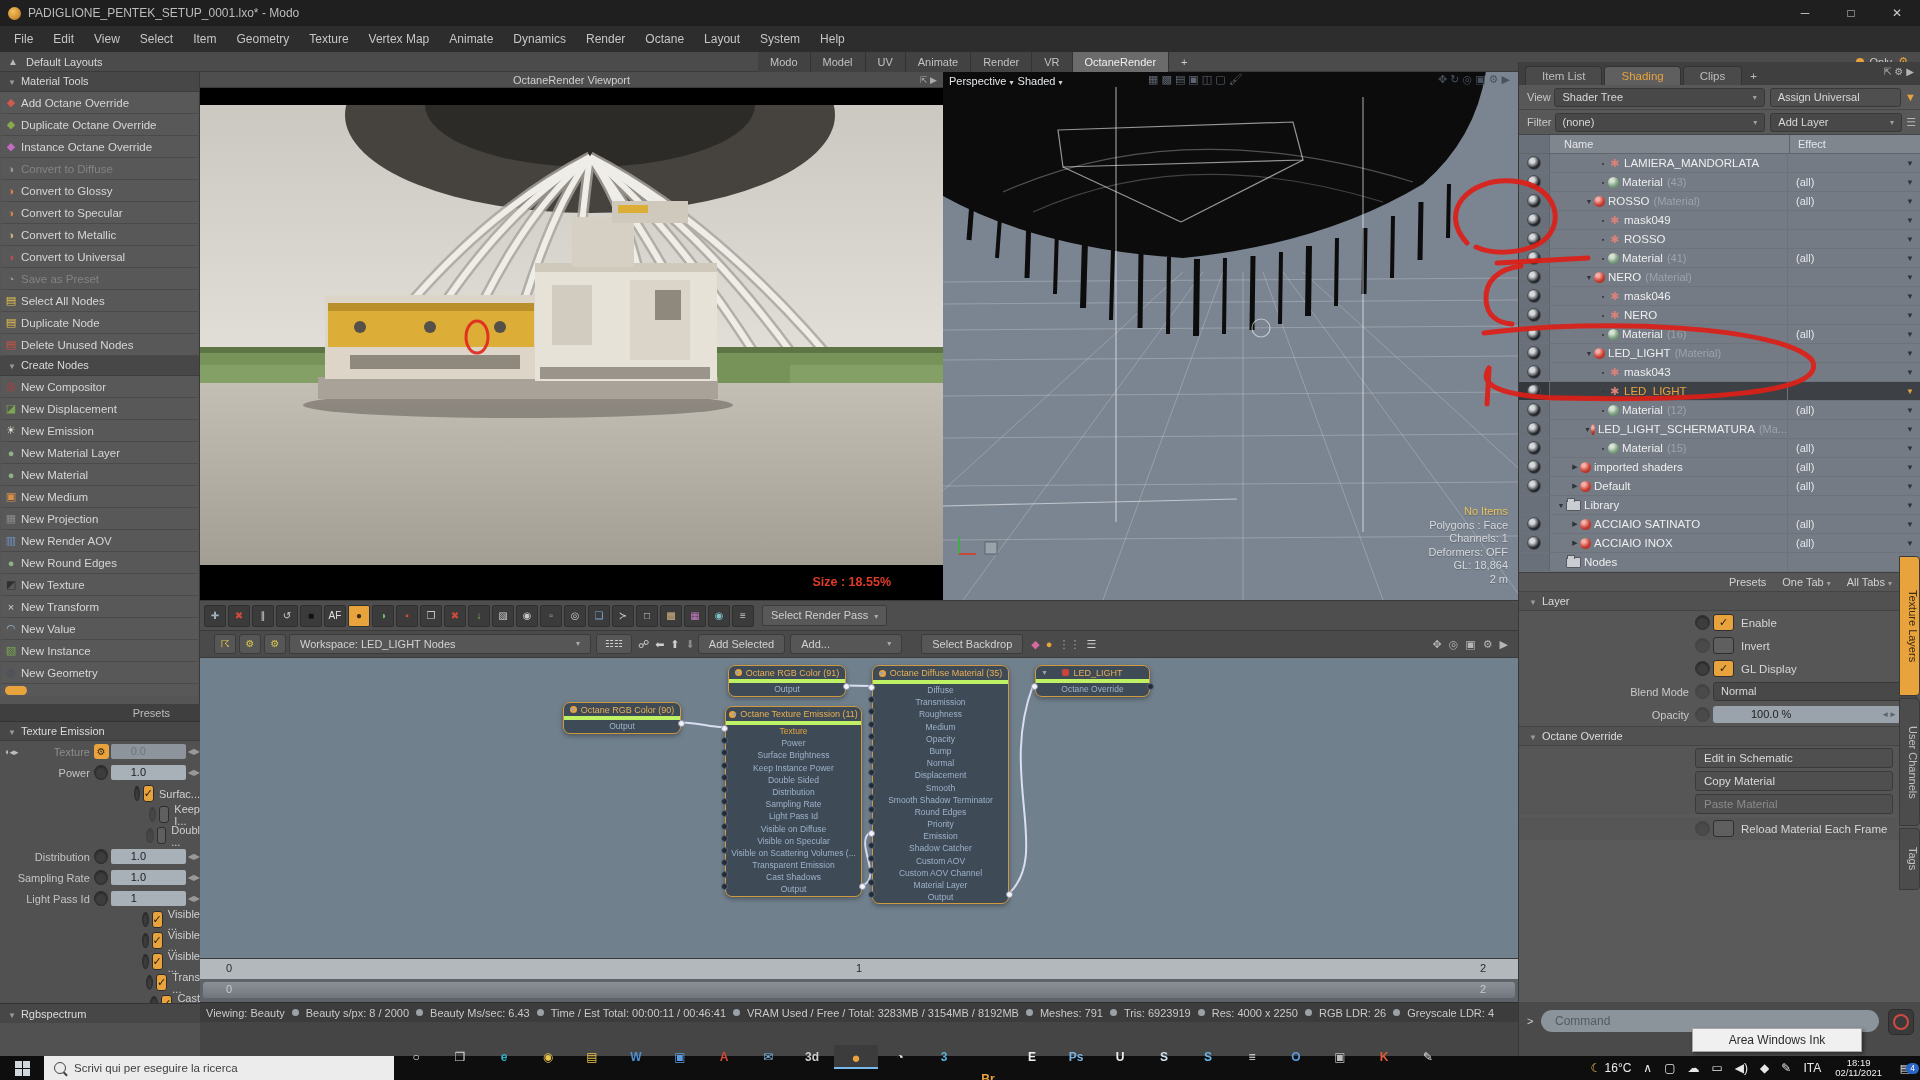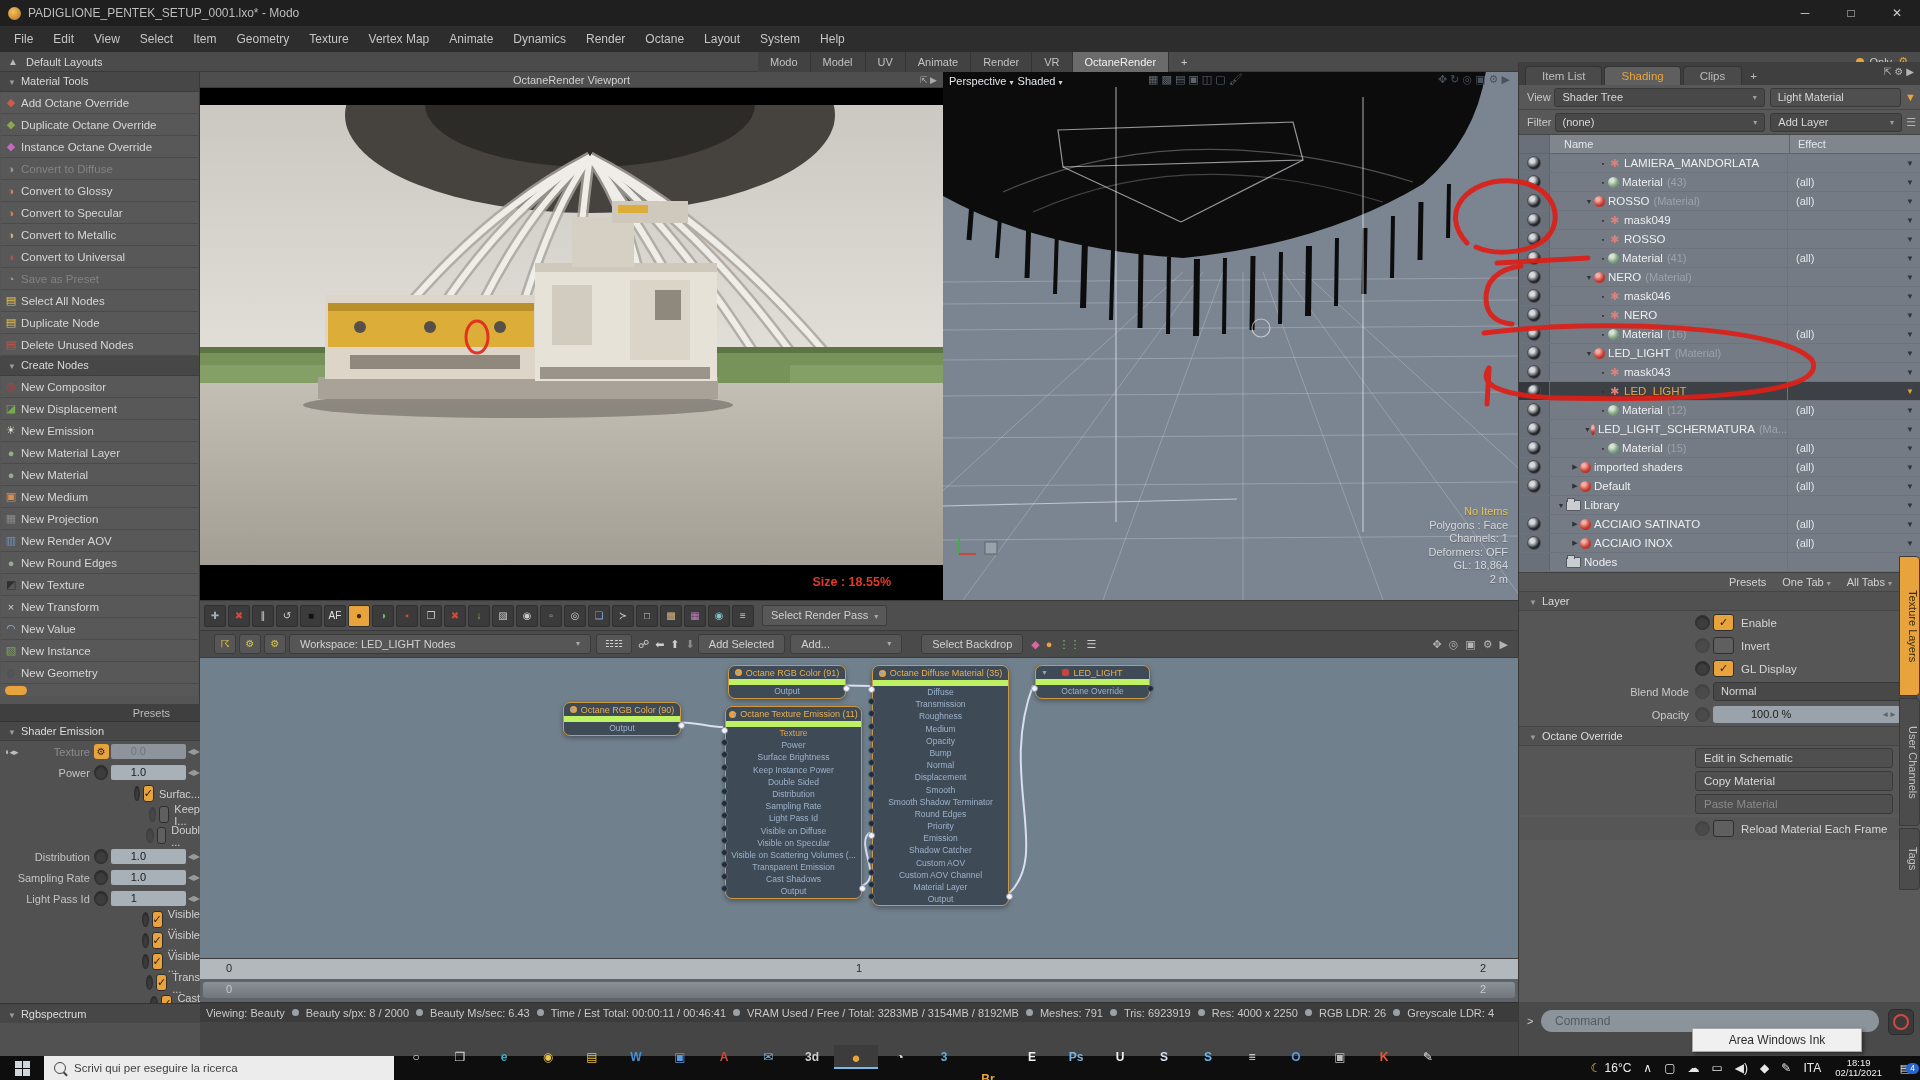--- a/index.html
+++ b/index.html
@@ -80,21 +80,21 @@
   #wsbar{left:200px;top:631px;width:1318px;height:27px;background:#4a4a4a;display:flex;align-items:center;border-bottom:1px solid #3b3b3b;box-sizing:border-box;padding-left:14px;}
   .wico{width:20px;height:18px;background:#565656;border:1px solid #3b3b3b;border-radius:3px;margin-right:3px;text-align:center;line-height:17px;font-size:10px;color:#d8c44c;}
   .wbtn{height:18px;background:#565656;border:1px solid #3b3b3b;border-radius:3px;color:#d2d2d2;padding:0 10px;line-height:18px;margin-right:5px;}
   #wsdrop{width:280px;display:flex;}
   #wsdrop .ar{margin-left:auto;font-size:8px;color:#aaa;}
   .wgly{color:#cfcfcf;background:none;border:none;width:auto;padding:0 3px;}
   #wsright{margin-left:auto;display:flex;align-items:center;gap:7px;color:#b5b5b5;padding-right:10px;font-size:11px;}
   #ncanvas{left:200px;top:658px;width:1318px;height:300px;background:#71808d;overflow:hidden;}
   #wires{position:absolute;left:0;top:0;}
   .node{position:absolute;background:#3f4a57;border:1.5px solid #cf9a3f;border-radius:7px;box-shadow:0 2px 5px rgba(0,0,0,.35);z-index:2;}
-  .ntitle{display:flex;align-items:center;justify-content:center;border-bottom:6px solid #bef264;color:#e8b054;font-size:9px;position:relative;}
+  .ntitle{display:flex;align-items:center;justify-content:center;border-bottom:4px solid #bef264;color:#e8b054;font-size:9px;position:relative;}
   .ntitle .ntri{position:absolute;left:5px;color:#97a3b2;font-size:7px;}
   .ndot{width:7px;height:7px;border-radius:50%;background:#e8a33d;margin-right:4px;}
   .ndot.red{background:#c9453c;border-radius:2px;}
   .nport{position:relative;text-align:center;color:#9db2ca;font-size:8.5px;}
   .nport.hot{color:#e8a33d;}
   .prt{position:absolute;width:7px;height:7px;border-radius:50%;background:#232b36;border:1.5px solid #5d6a7a;box-sizing:border-box;}
   .prt.l{left:-5px;}
   .prt.r{right:-5px;}
   .prt.conn{background:#f2f3f8;border-color:#8d94a8;}
   #ruler{left:200px;top:958px;width:1318px;height:21px;background:#b3b8bc;border-top:1px solid #3a3a3a;position:absolute;color:#2b2b2b;}
@@ -347,21 +347,21 @@
       <div class="toolitem">
         <span class="ticon" style="color: rgb(71, 80, 90);">◍</span>
         <span class="tlab">New Geometry</span>
       </div>
       <div id="partial-tool">
         <span class="pill"></span>
       </div>
     </div>
   <div id="presets-mini" class="abs">Presets</div>
   <div id="texpanel" class="abs">
-    <div id="texhead"><span class="tri">▼</span><span>Shader Emission</span></div>
+    <div id="texhead"><span class="tri">▼</span><span>Texture Emission</span></div>
     <div id="texrows">
         <div class="frow">
           <span class="chanico">◖◂▸</span>
           <span class="flab dim">Texture</span>
           <span class="fgear">⚙</span>
           <span class="fval dim">0.0</span>
           <span class="fstep">◀▶</span>
         </div>
         <div class="frow">
           <span class="flab">Power</span>
@@ -746,21 +746,21 @@
         <span class="rtab">Clips</span>
         <span class="rtab add">+</span>
         <span id="rtabicons">⇱ ⚙ ▶</span>
     </div>
     <div class="ctrlrow">
       <span class="lab">View</span>
       <span class="drop" style="width:212px">
           <span>Shader Tree</span>
           <span class="ar">▾</span>
         </span>
-      <span class="rbtn" style="width:126px;margin-left:5px">Light Material</span>
+      <span class="rbtn" style="width:126px;margin-left:5px">Assign Universal</span>
       <span style="margin-left:4px;color:#e8a33d">▼</span>
     </div>
     <div class="ctrlrow">
       <span class="lab">Filter</span>
       <span class="drop" style="width:212px">
           <span>(none)</span>
           <span class="ar">▾</span>
         </span>
       <span class="drop" style="width:126px;margin-left:5px">
           <span>Add Layer</span>

